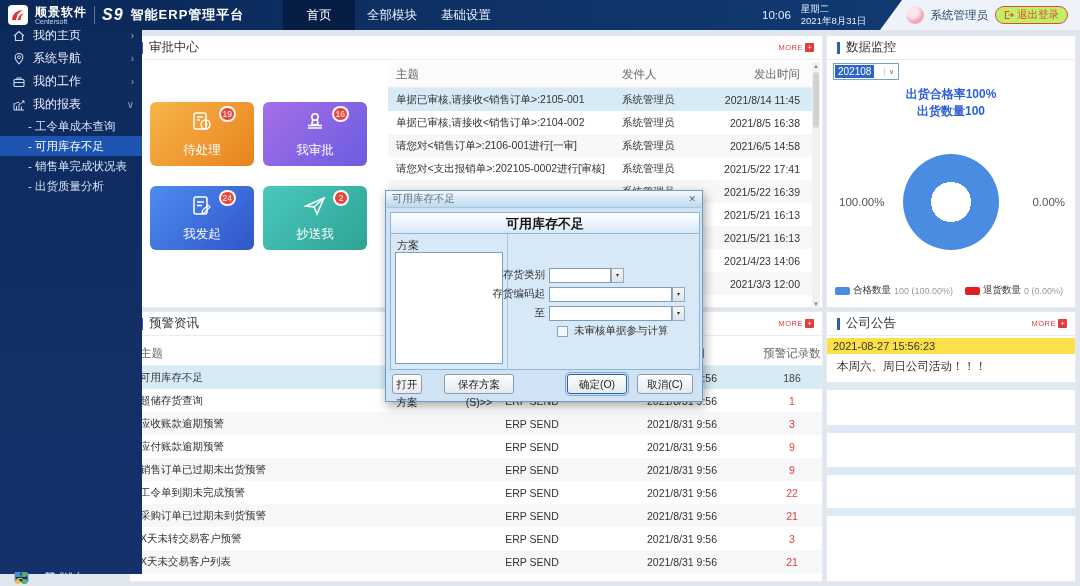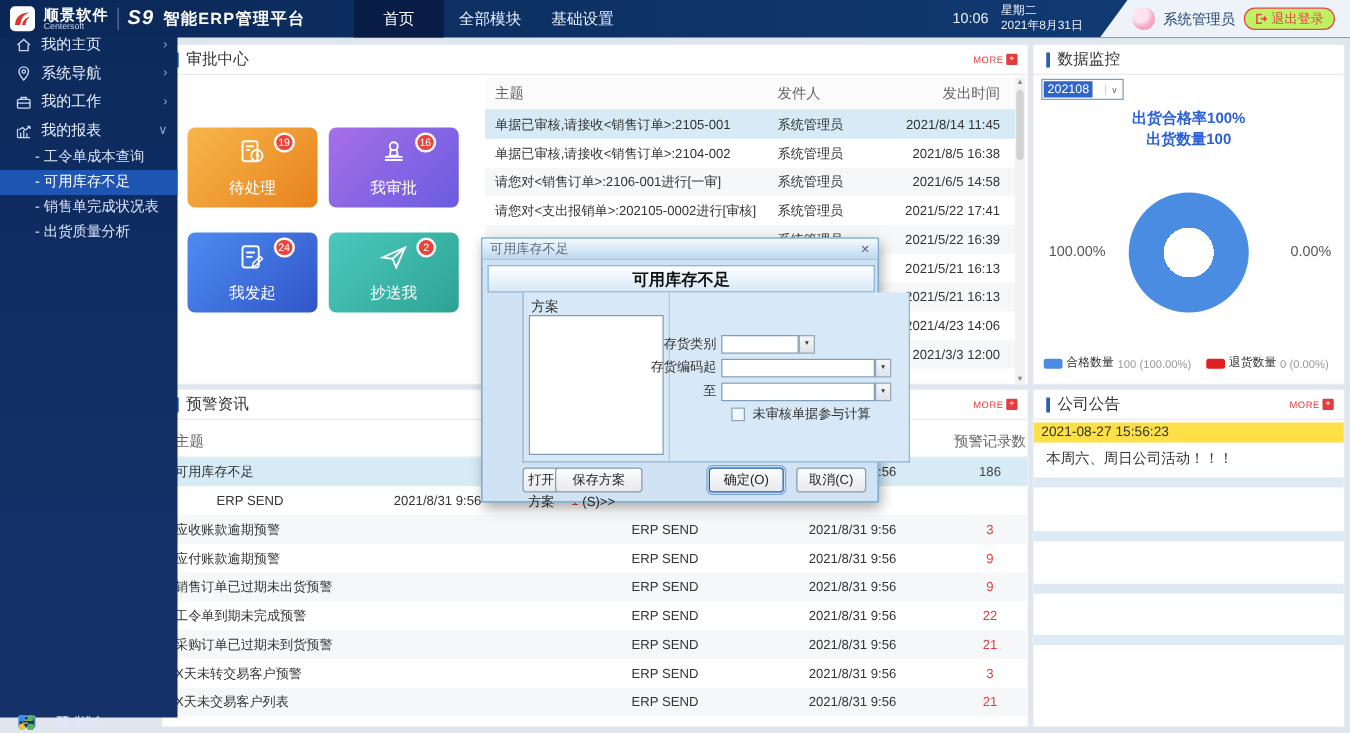--- a/index.html
+++ b/index.html
@@ -119,21 +119,21 @@
   
   .modal { position:absolute; left:385px; top:190px; width:318px; height:212px; background:#cfe3f4;
            border:1px solid #6b9dc9; box-shadow:2px 4px 10px rgba(0,0,0,.35); z-index:100; }
   .m-title { position:absolute; left:0; top:0; width:100%; height:17px;
              background:linear-gradient(180deg,#f3f9fe,#bdd9ef); border-bottom:1px solid #a8c6de;
              display:flex; align-items:center; padding:0 6px; font-size:10.5px; color:#5c6f82; }
   .m-close { margin-left:auto; font-size:9px; color:#667; cursor:pointer; }
   .m-band { position:absolute; left:4px; top:21px; width:310px; height:22px;
             background:linear-gradient(180deg,#ffffff,#d6e8f7); border:1px solid #8fb4d4;
             text-align:center; line-height:21px; font-size:13px; font-weight:bold; color:#111; }
-  .m-body { position:absolute; left:4px; top:43px; width:310px; height:136px; border:1px solid #8fb4d4; border-top:none; background:#d7e8f7;margin-left:28px; }
+  .m-body { position:absolute; left:4px; top:43px; width:310px; height:136px; border:1px solid #8fb4d4; border-top:none; background:#d7e8f7; }
   .m-plan-lbl { position:absolute; left:6px; top:4px; font-size:11px; color:#333; }
   .m-listbox { position:absolute; left:4px; top:18px; width:108px; height:112px; background:#fff; border:1px solid #7f9db9; cursor:text; }
   .m-vline { position:absolute; left:116px; top:0; width:1px; height:136px; background:#aac6de; }
   .frow { position:absolute; left:0; height:16px; display:flex; align-items:center; }
   .frow .flbl { width:158px; text-align:right; font-size:10.5px; color:#333; padding-right:4px; }
   .finput { height:15px; background:#fff; border:1px solid #7f9db9; }
   .fbtn { width:13px; height:15px; background:linear-gradient(180deg,#f6f6f6,#dde3ea); border:1px solid #98a8bb; font-size:6px; color:#333; line-height:13px; text-align:center; cursor:pointer; }
   .chkrow { position:absolute; left:166px; top:90px; display:flex; align-items:center; gap:6px; cursor:pointer; }
   .chk { width:11px; height:11px; border:1px solid #8fa3b5; background:#f2f7fb; }
   .chklbl { font-size:10.5px; color:#333; }
@@ -374,20 +374,21 @@
       <span class="a-time">发出时间</span>
       <span class="a-count" style="color:#666">预警记录数</span>
     </div>
     <div class="row selected">
       <span class="a-subject">可用库存不足</span>
       <span class="a-sender">ERP SEND</span>
       <span class="a-time">2021/8/31 9:56</span>
       <span class="a-count">186</span>
     </div>
     <div class="row">
+      <span class="a-subject">超储存货查询</span>
       <span class="a-sender">ERP SEND</span>
       <span class="a-time">2021/8/31 9:56</span>
       <span class="a-count">1</span>
     </div>
     <div class="row">
       <span class="a-subject">应收账款逾期预警</span>
       <span class="a-sender">ERP SEND</span>
       <span class="a-time">2021/8/31 9:56</span>
       <span class="a-count">3</span>
     </div>
@@ -500,18 +501,18 @@
       <span class="flbl">至</span>
       <span class="finput" style="flex:1"></span>
       <span class="fbtn">▾</span>
     </div>
     <div class="chkrow">
       <span class="chk"></span>
       <span class="chklbl">未审核单据参与计算</span>
     </div>
   </div>
   <div class="m-foot">
-    <button class="mbtn" style="left:6px; width:30px;margin-left:26px;">打开方案</button>
+    <button class="mbtn" style="left:6px; width:30px;">打开方案</button>
     <button class="mbtn" style="left:58px; width:70px;">保存方案(S)&gt;&gt;</button>
     <button class="mbtn focused" style="left:181px; width:60px;">确定(O)</button>
     <button class="mbtn" style="left:251px; width:56px;">取消(C)</button>
   </div>
 </div>
 
 </body></html>

